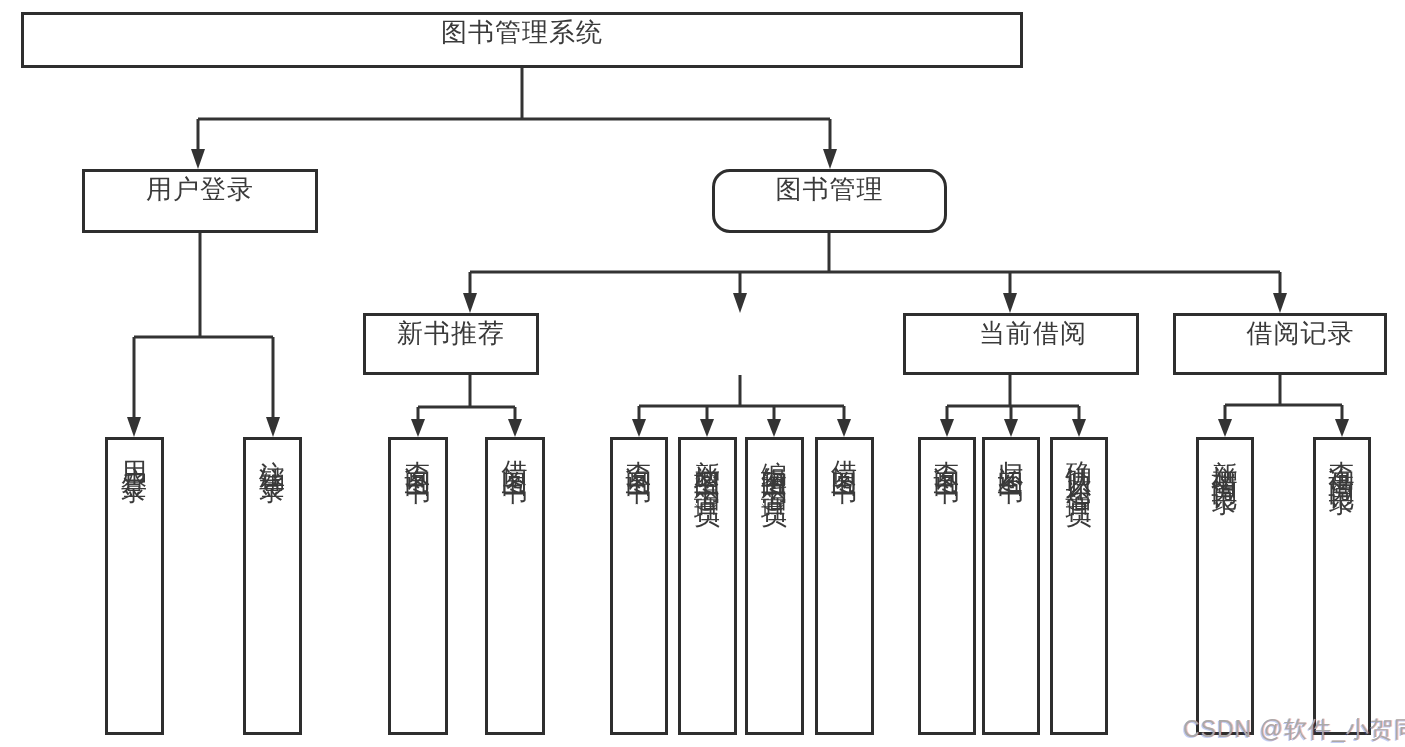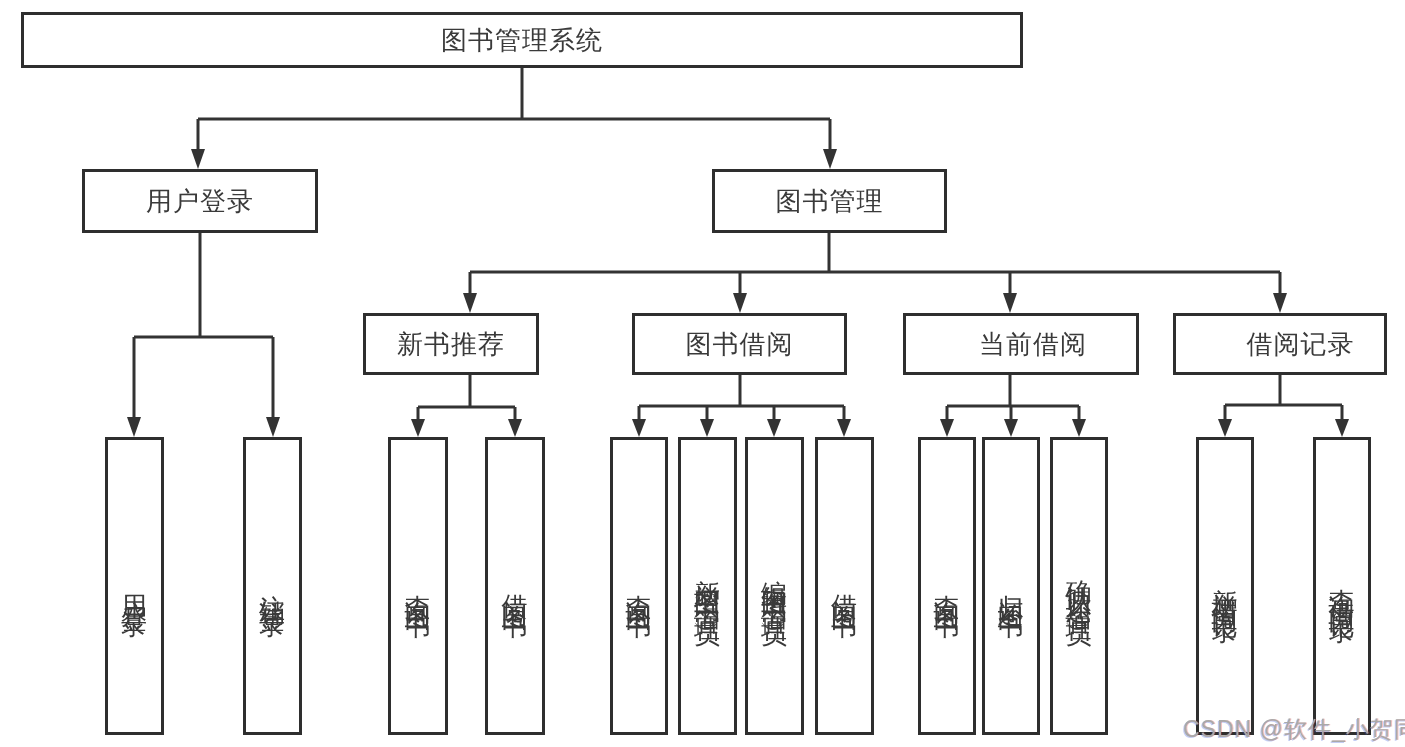--- a/index.html
+++ b/index.html
@@ -19,21 +19,20 @@
     position: absolute;
     left: 0; top: 0;
     width: 1405px; height: 747px;
   }
   .node {
     position: absolute;
     box-sizing: border-box;
     background: #ffffff;
     border: 3px solid #2e2e2e;
     display: flex;
-    align-items: center;
     justify-content: center;
     color: #3a3a3a;
   }
   .hbox { font-size: 26px; letter-spacing: 1px; }
   .vbox { font-size: 26px; }
   .vbox .vtext {
     writing-mode: vertical-rl;
     text-orientation: mixed;
     letter-spacing: 6px;
     line-height: 1;
@@ -128,29 +127,26 @@
     </g>
   </svg>
 
   <div class="node hbox" style="left:21px; top:12px; width:1002px; height:56px;">
     <span class="htext">图书管理系统</span>
   </div>
 
   <div class="node hbox" style="left:82px; top:169px; width:236px; height:64px;">
     <span class="htext">用户登录</span>
   </div>
-  <div class="node hbox" style="left:712px; top:169px; width:235px; height:64px;">
+  <div class="node hbox" style="left:712px; top:169px; width:235px; height:64px;border-radius:18px;">
     <span class="htext">图书管理</span>
   </div>
 
   <div class="node hbox" style="left:363px; top:313px; width:176px; height:62px;">
     <span class="htext">新书推荐</span>
-  </div>
-  <div class="node hbox" style="left:632px; top:313px; width:215px; height:62px;">
-    <span class="htext">图书借阅</span>
   </div>
   <div class="node hbox" style="left:903px; top:313px; width:236px; height:62px;padding-left:24px;">
     <span class="htext">当前借阅</span>
   </div>
   <div class="node hbox" style="left:1173px; top:313px; width:214px; height:62px;padding-left:41px;">
     <span class="htext">借阅记录</span>
   </div>
 
   <div class="node vbox" style="left:105px; top:437px; width:59px; height:298px;">
     <span class="vtext">用户登录</span>

